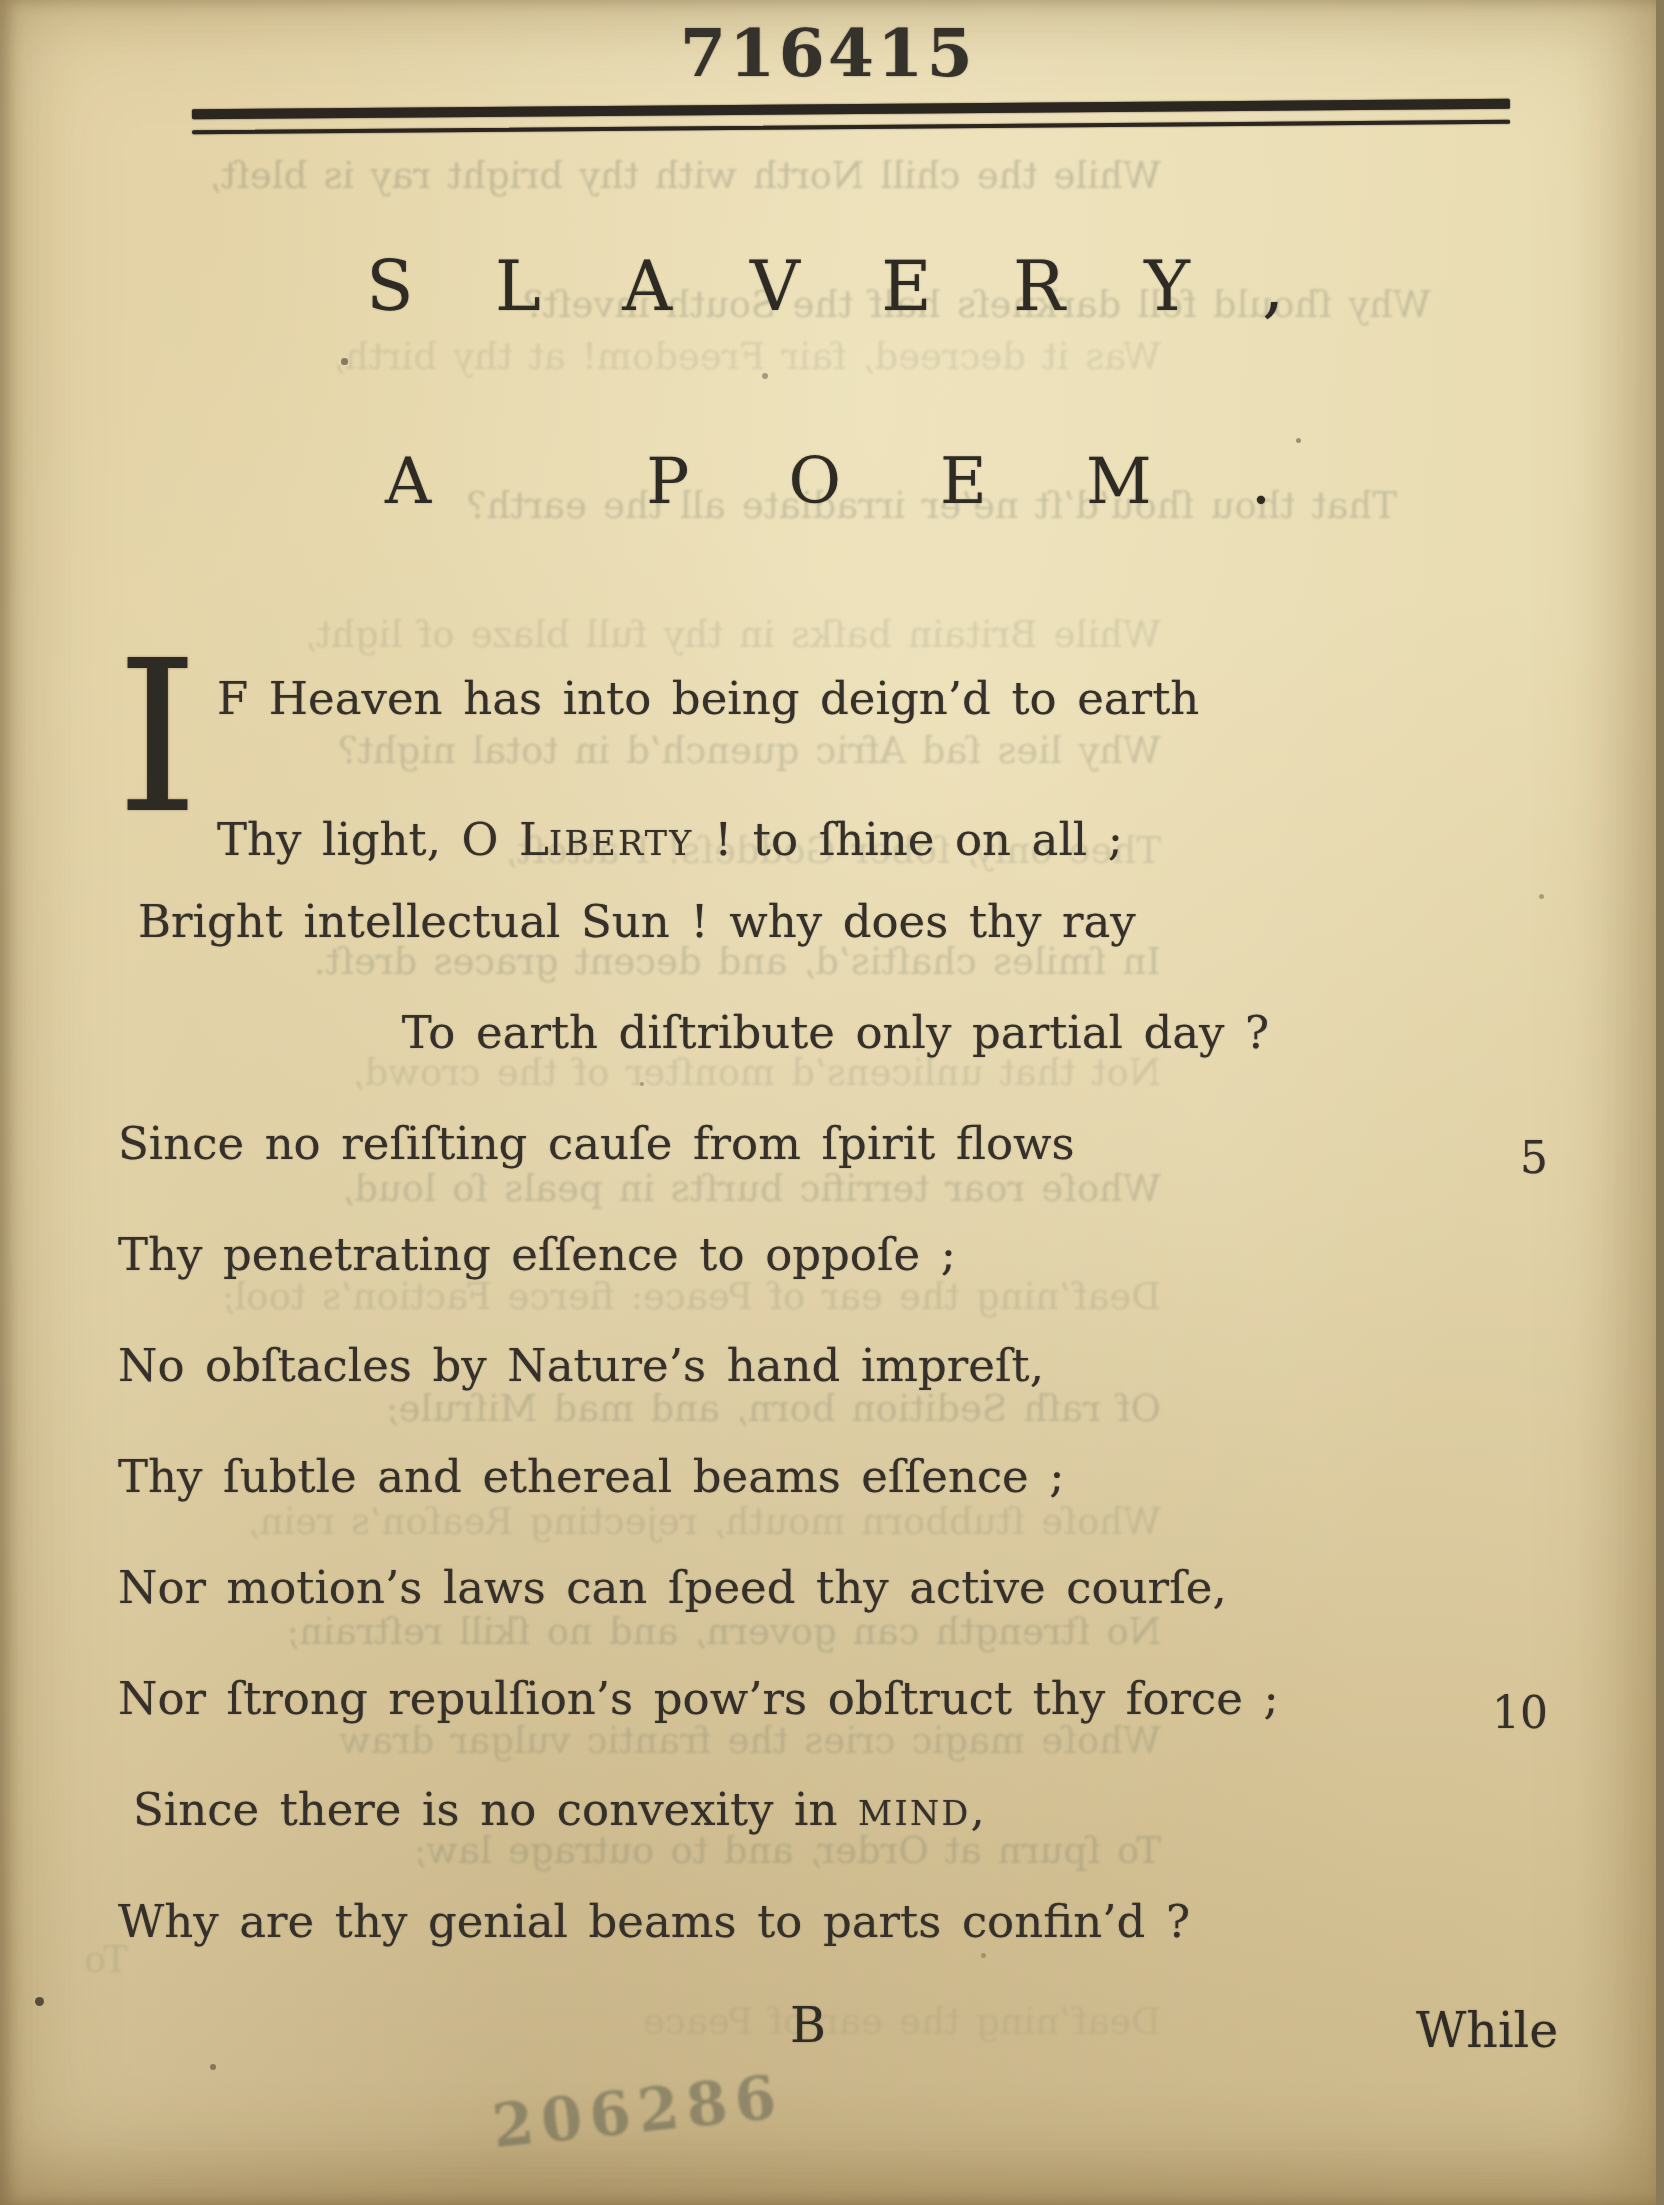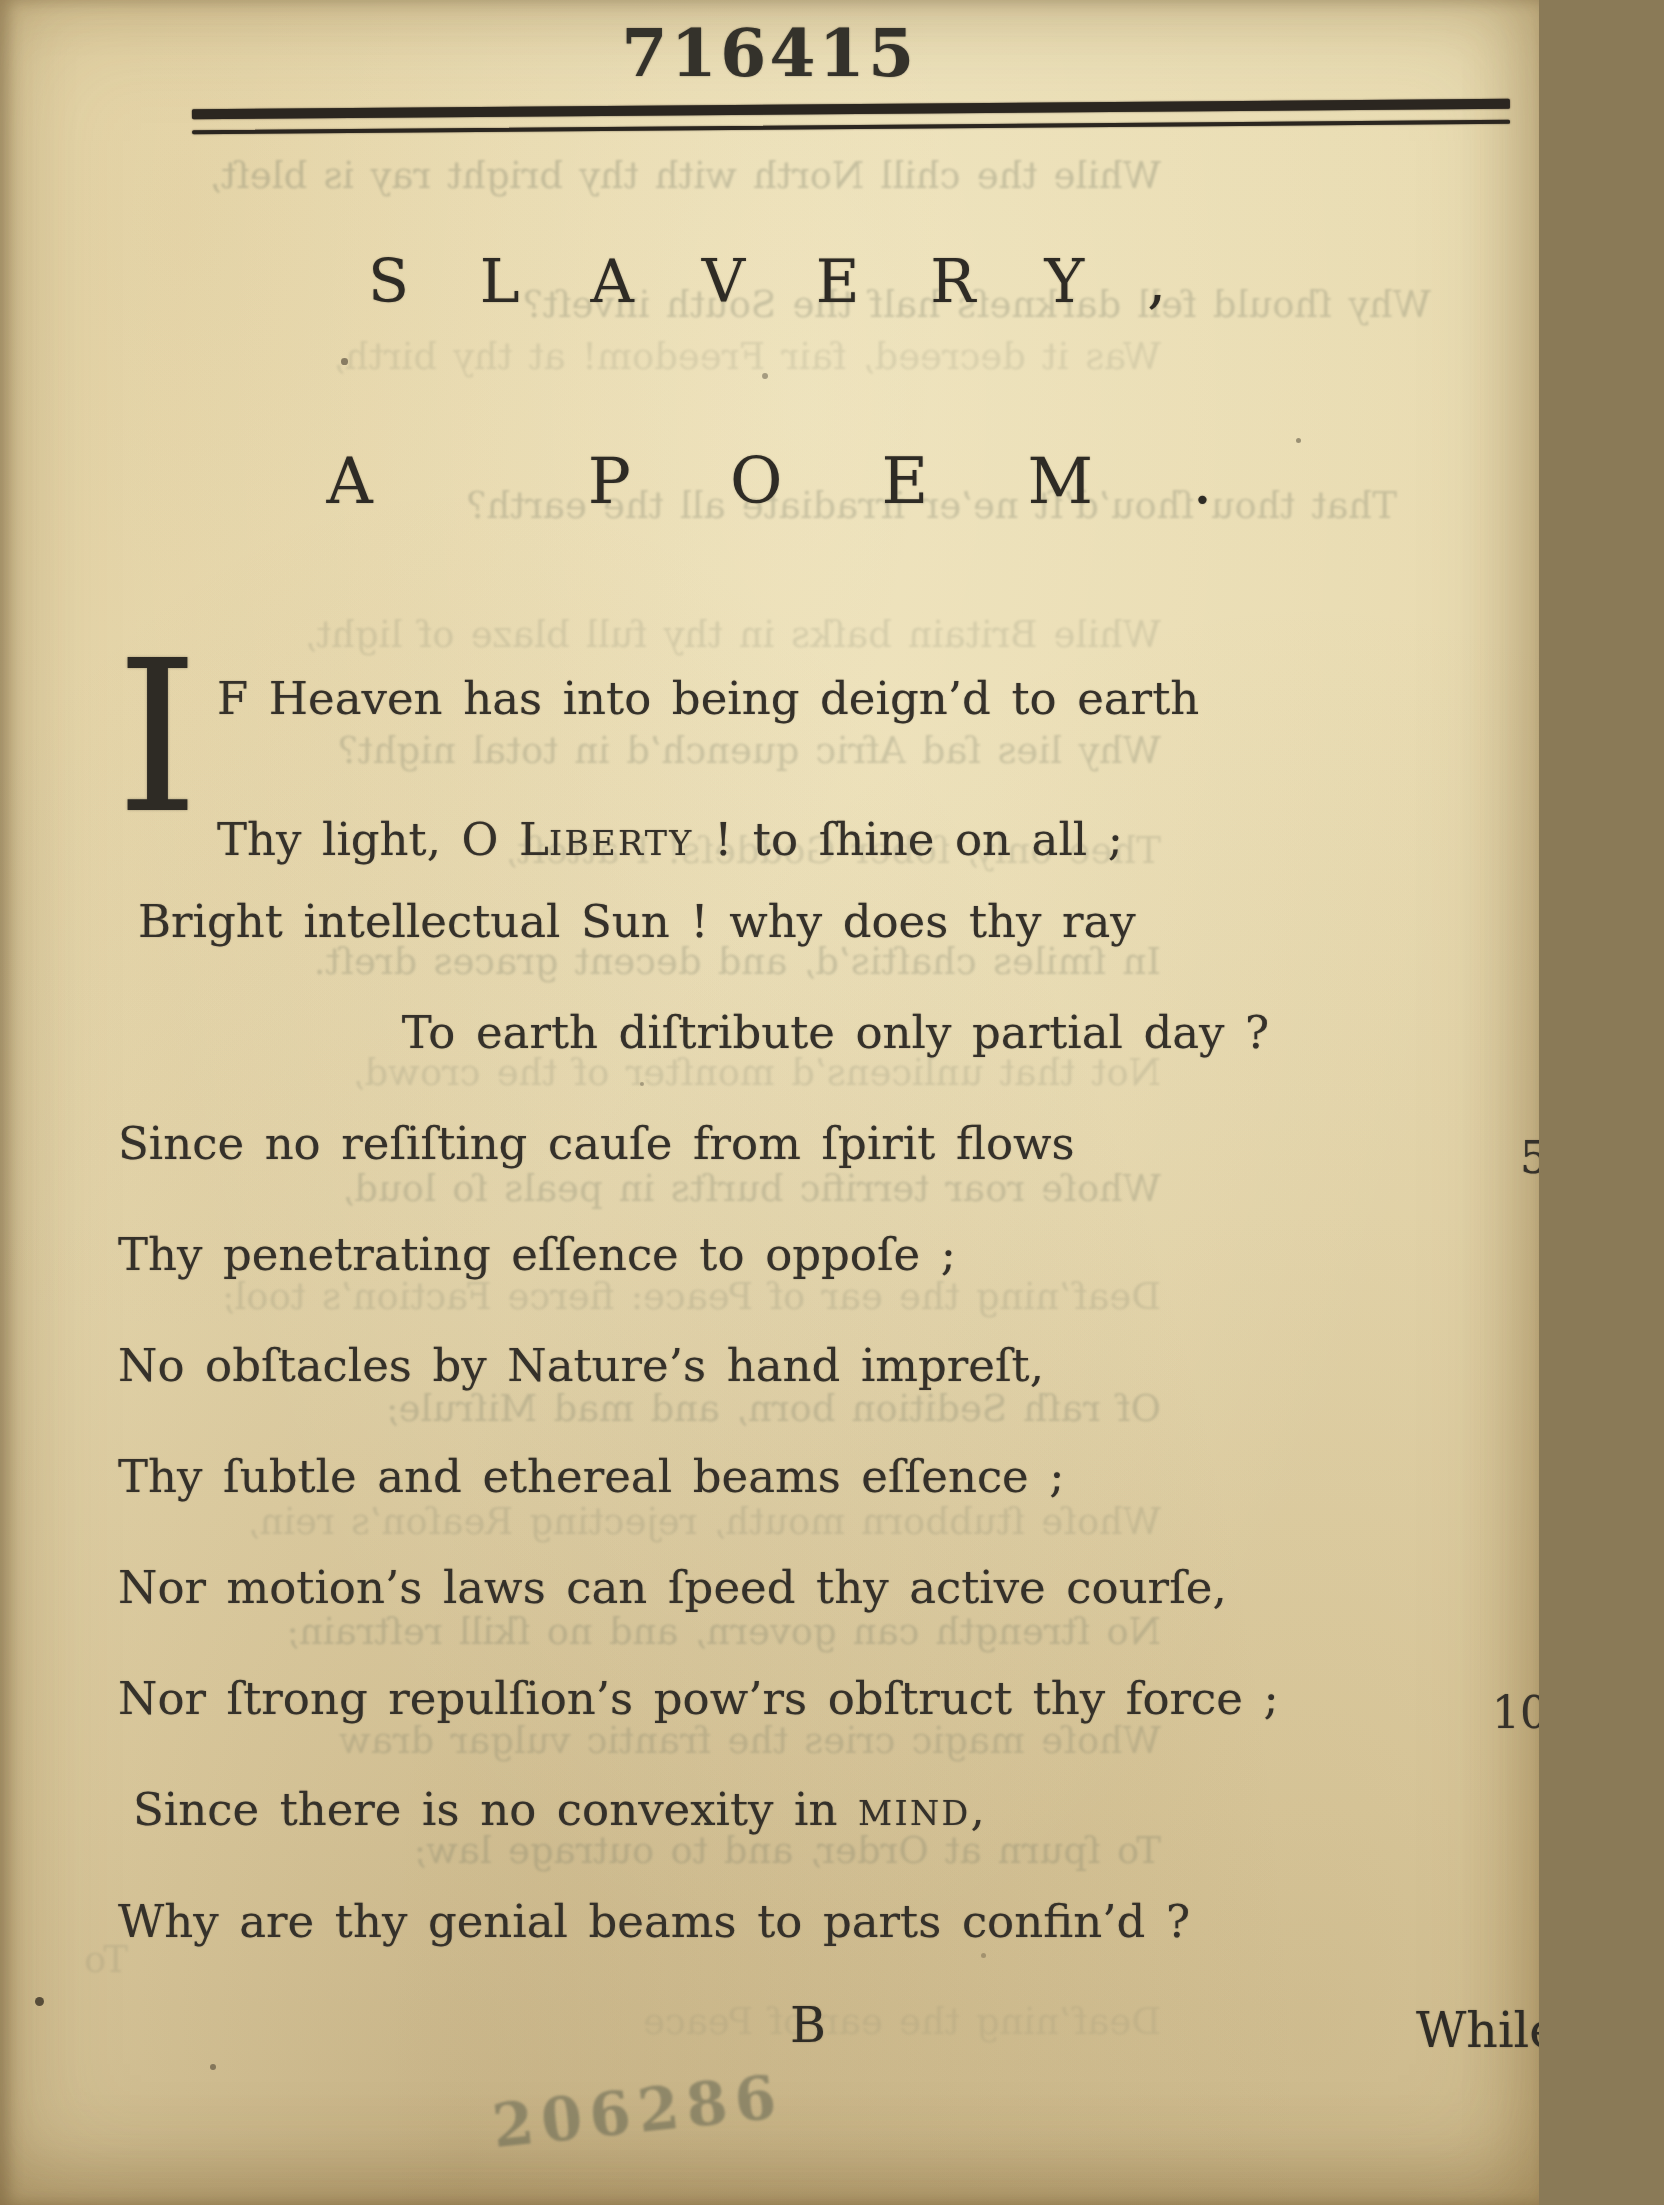--- a/index.html
+++ b/index.html
@@ -1,17 +1,17 @@
 <!DOCTYPE html>
 <html style="font-size:13.5px"><head>
 <meta charset="utf-8">
 <style>
   html,body { margin:0; padding:0; background:#8a7a57; }
   .page {
-    position:relative; width:1539px; height:2205px; overflow:hidden;
+    position:relative; width:1656px; height:2205px; overflow:hidden;
     font-family:"DejaVu Serif","Liberation Serif",serif;
     color:#37332b;
     background:
       radial-gradient(ellipse at 52% 18%, rgba(255,250,225,0.28), transparent 62%),
       radial-gradient(ellipse at 12% 10%, rgba(190,150,85,0.14), transparent 40%),
       radial-gradient(ellipse at 30% 98%, rgba(130,100,55,0.22), transparent 55%),
       radial-gradient(ellipse at 85% 92%, rgba(140,110,60,0.18), transparent 50%),
       linear-gradient(180deg,#e9dcb2 0%,#e8dab0 55%,#e2d2a6 82%,#d9c89c 100%);
     box-shadow: inset 0 0 118px rgba(120,90,40,0.28),
                 inset -22px 0 59px rgba(120,90,40,0.16),
@@ -30,21 +30,21 @@
   .stamp-top {
     position:absolute; top:13.5px; left:0; right:0; text-align:center;
     font-size:66px; font-weight:bold; letter-spacing:3.4px; color:#34322b;
     filter:blur(0.3px); text-shadow:0 0 1.7px rgba(40,35,25,0.5);
   }
   .rule { position:absolute; left:192px; top:104px; width:1318px; transform:rotate(-0.45deg); }
   .rule-thick { height:10px; background:#2b2620; border-radius:1.7px; box-shadow:0 0 1.7px rgba(40,30,20,.8); }
   .rule-thin  { height:4.2px; margin-top:11px; background:#2b2620; border-radius:1.7px; box-shadow:0 0 1.7px rgba(40,30,20,.7); }
   .title {
     position:absolute; top:246px; left:0; right:0; margin:0; text-align:center;
-    font-size:60px; font-weight:normal; letter-spacing:1.18em; padding-left:1.1em;
+    font-size:69px; font-weight:normal; letter-spacing:1.18em; padding-left:1.1em;
     color:#2e2b25; text-shadow:0 0 1.7px rgba(45,40,30,0.4);
   }
   .subtitle {
     position:absolute; top:444px; left:0; right:0;
     display:flex; justify-content:center; gap:215px;
     font-size:64px; color:#2e2b25; text-shadow:0 0 1.7px rgba(45,40,30,0.35);
   }
   .subtitle-rest { letter-spacing:1.55em; margin-right:-1.55em; }
   .drop-cap {
     position:absolute; left:116px; top:633px; font-size:210px; line-height:1;

